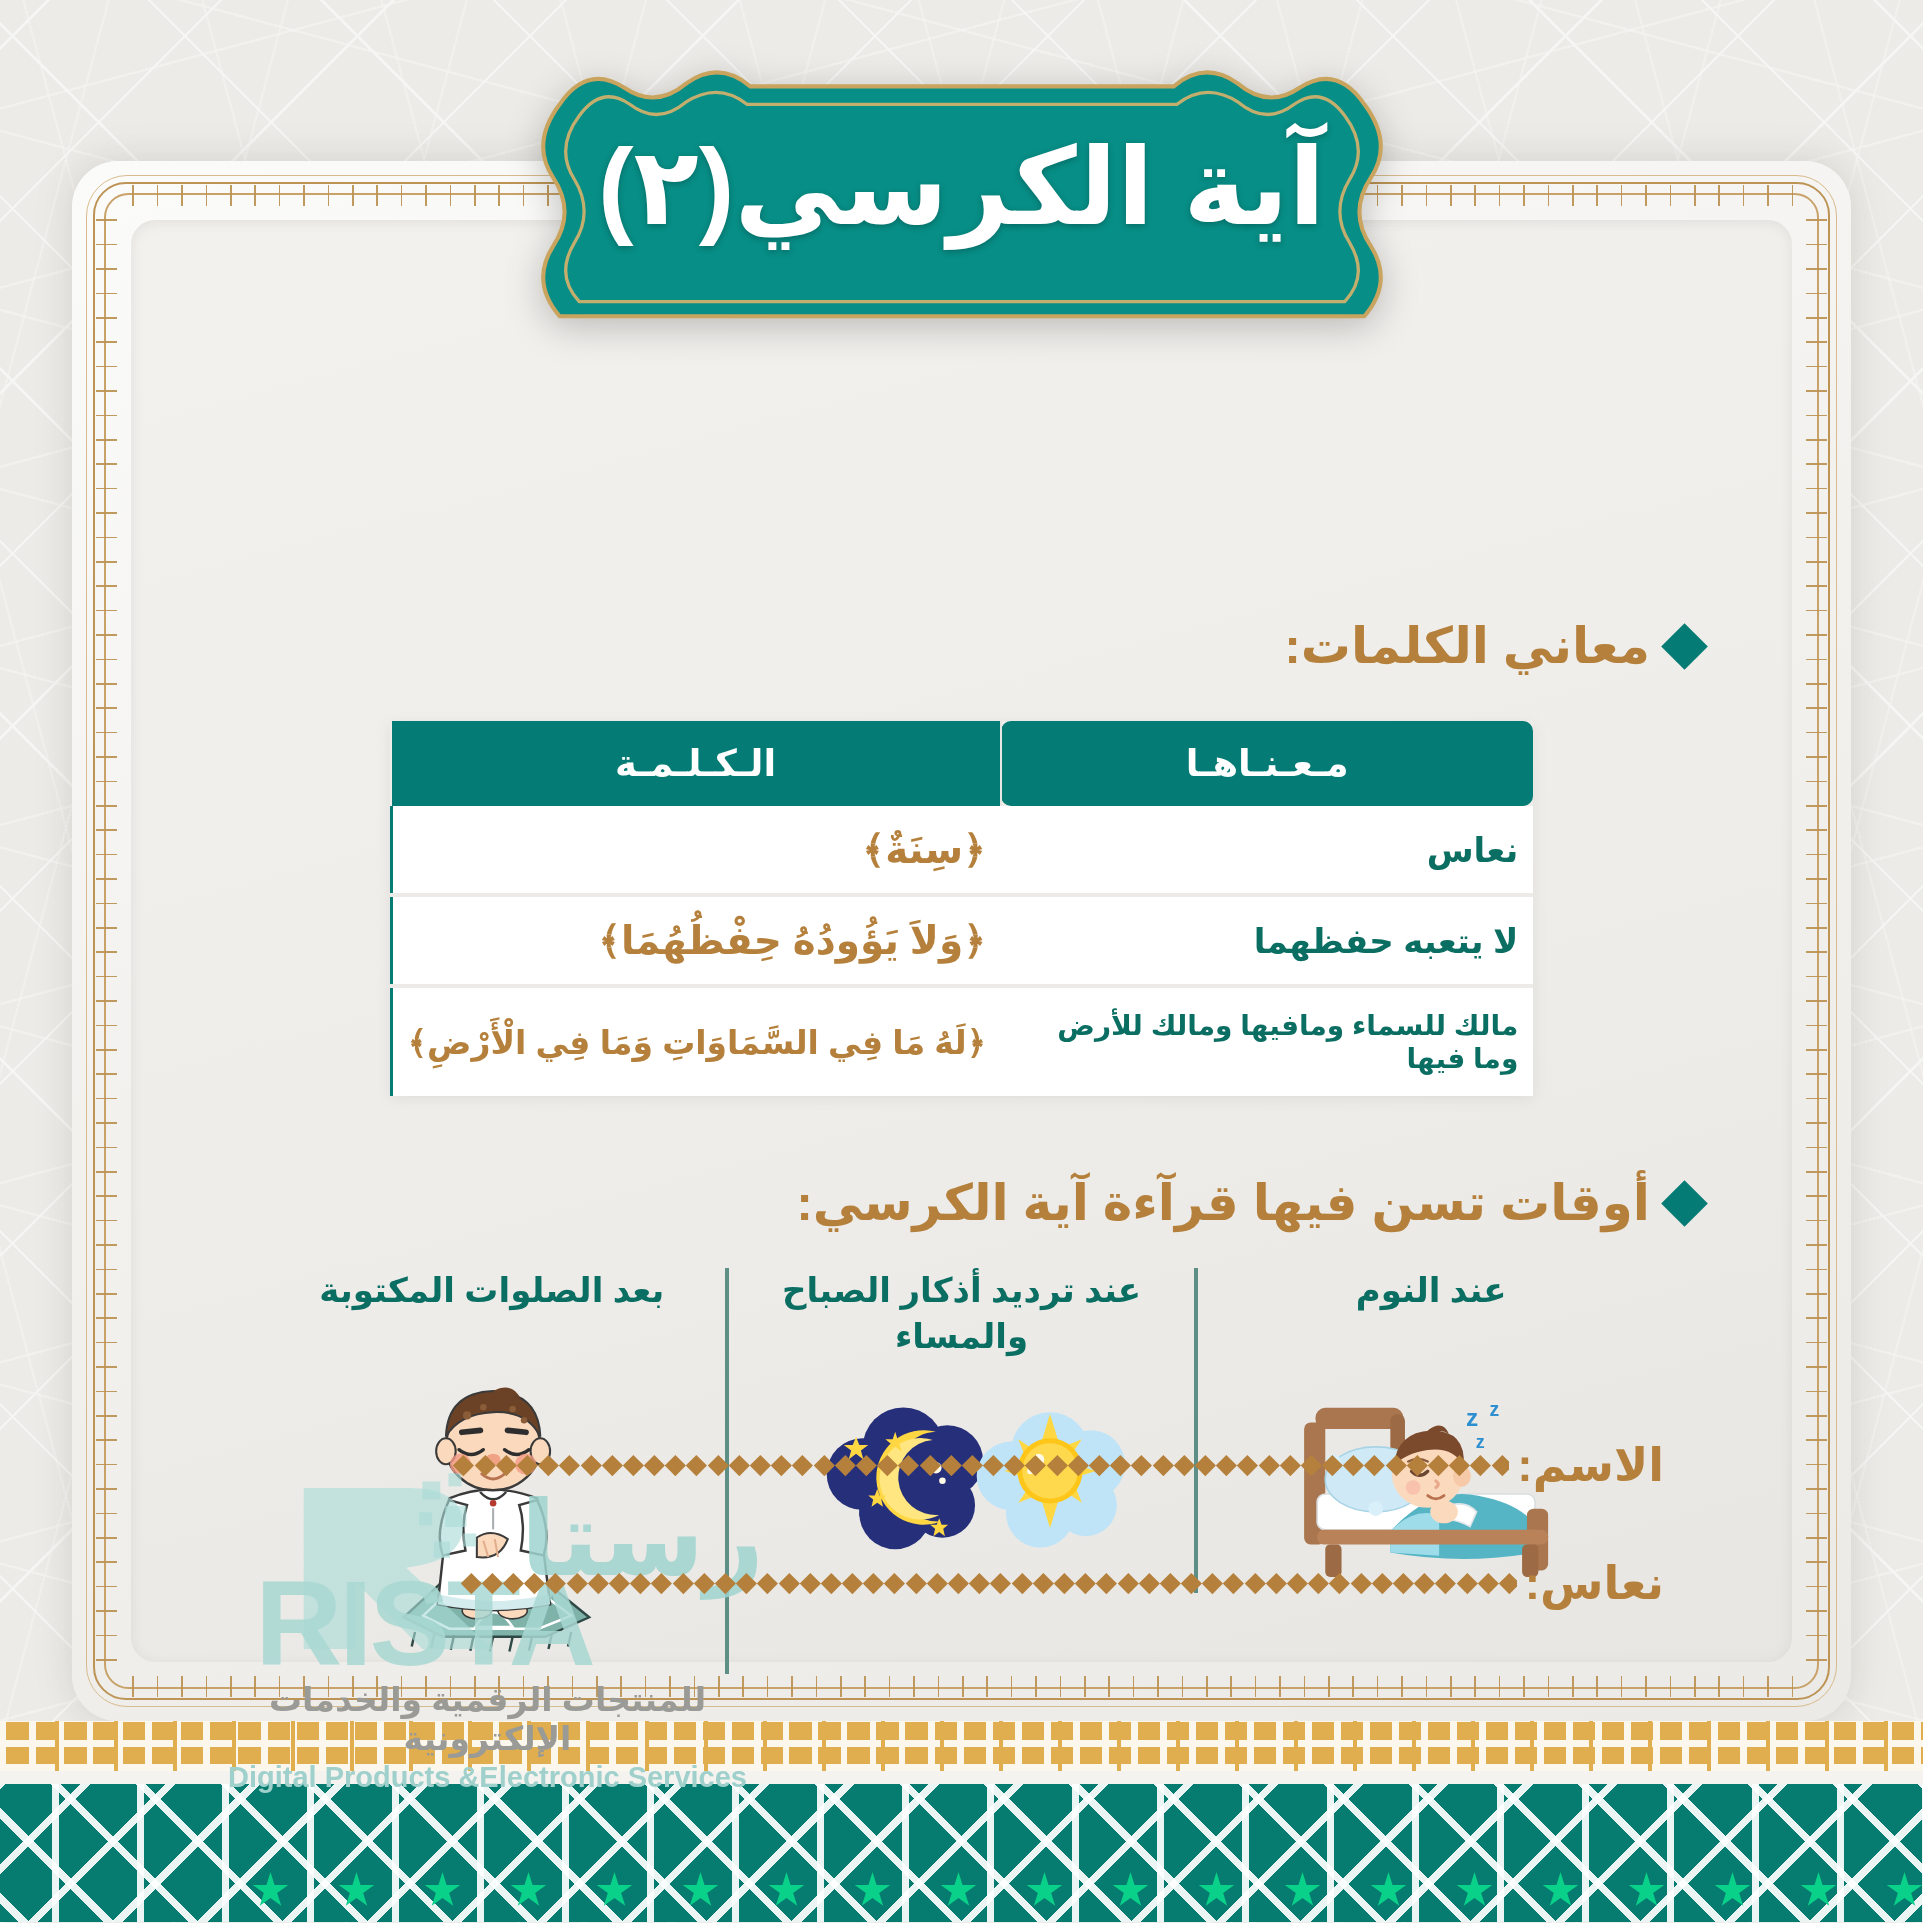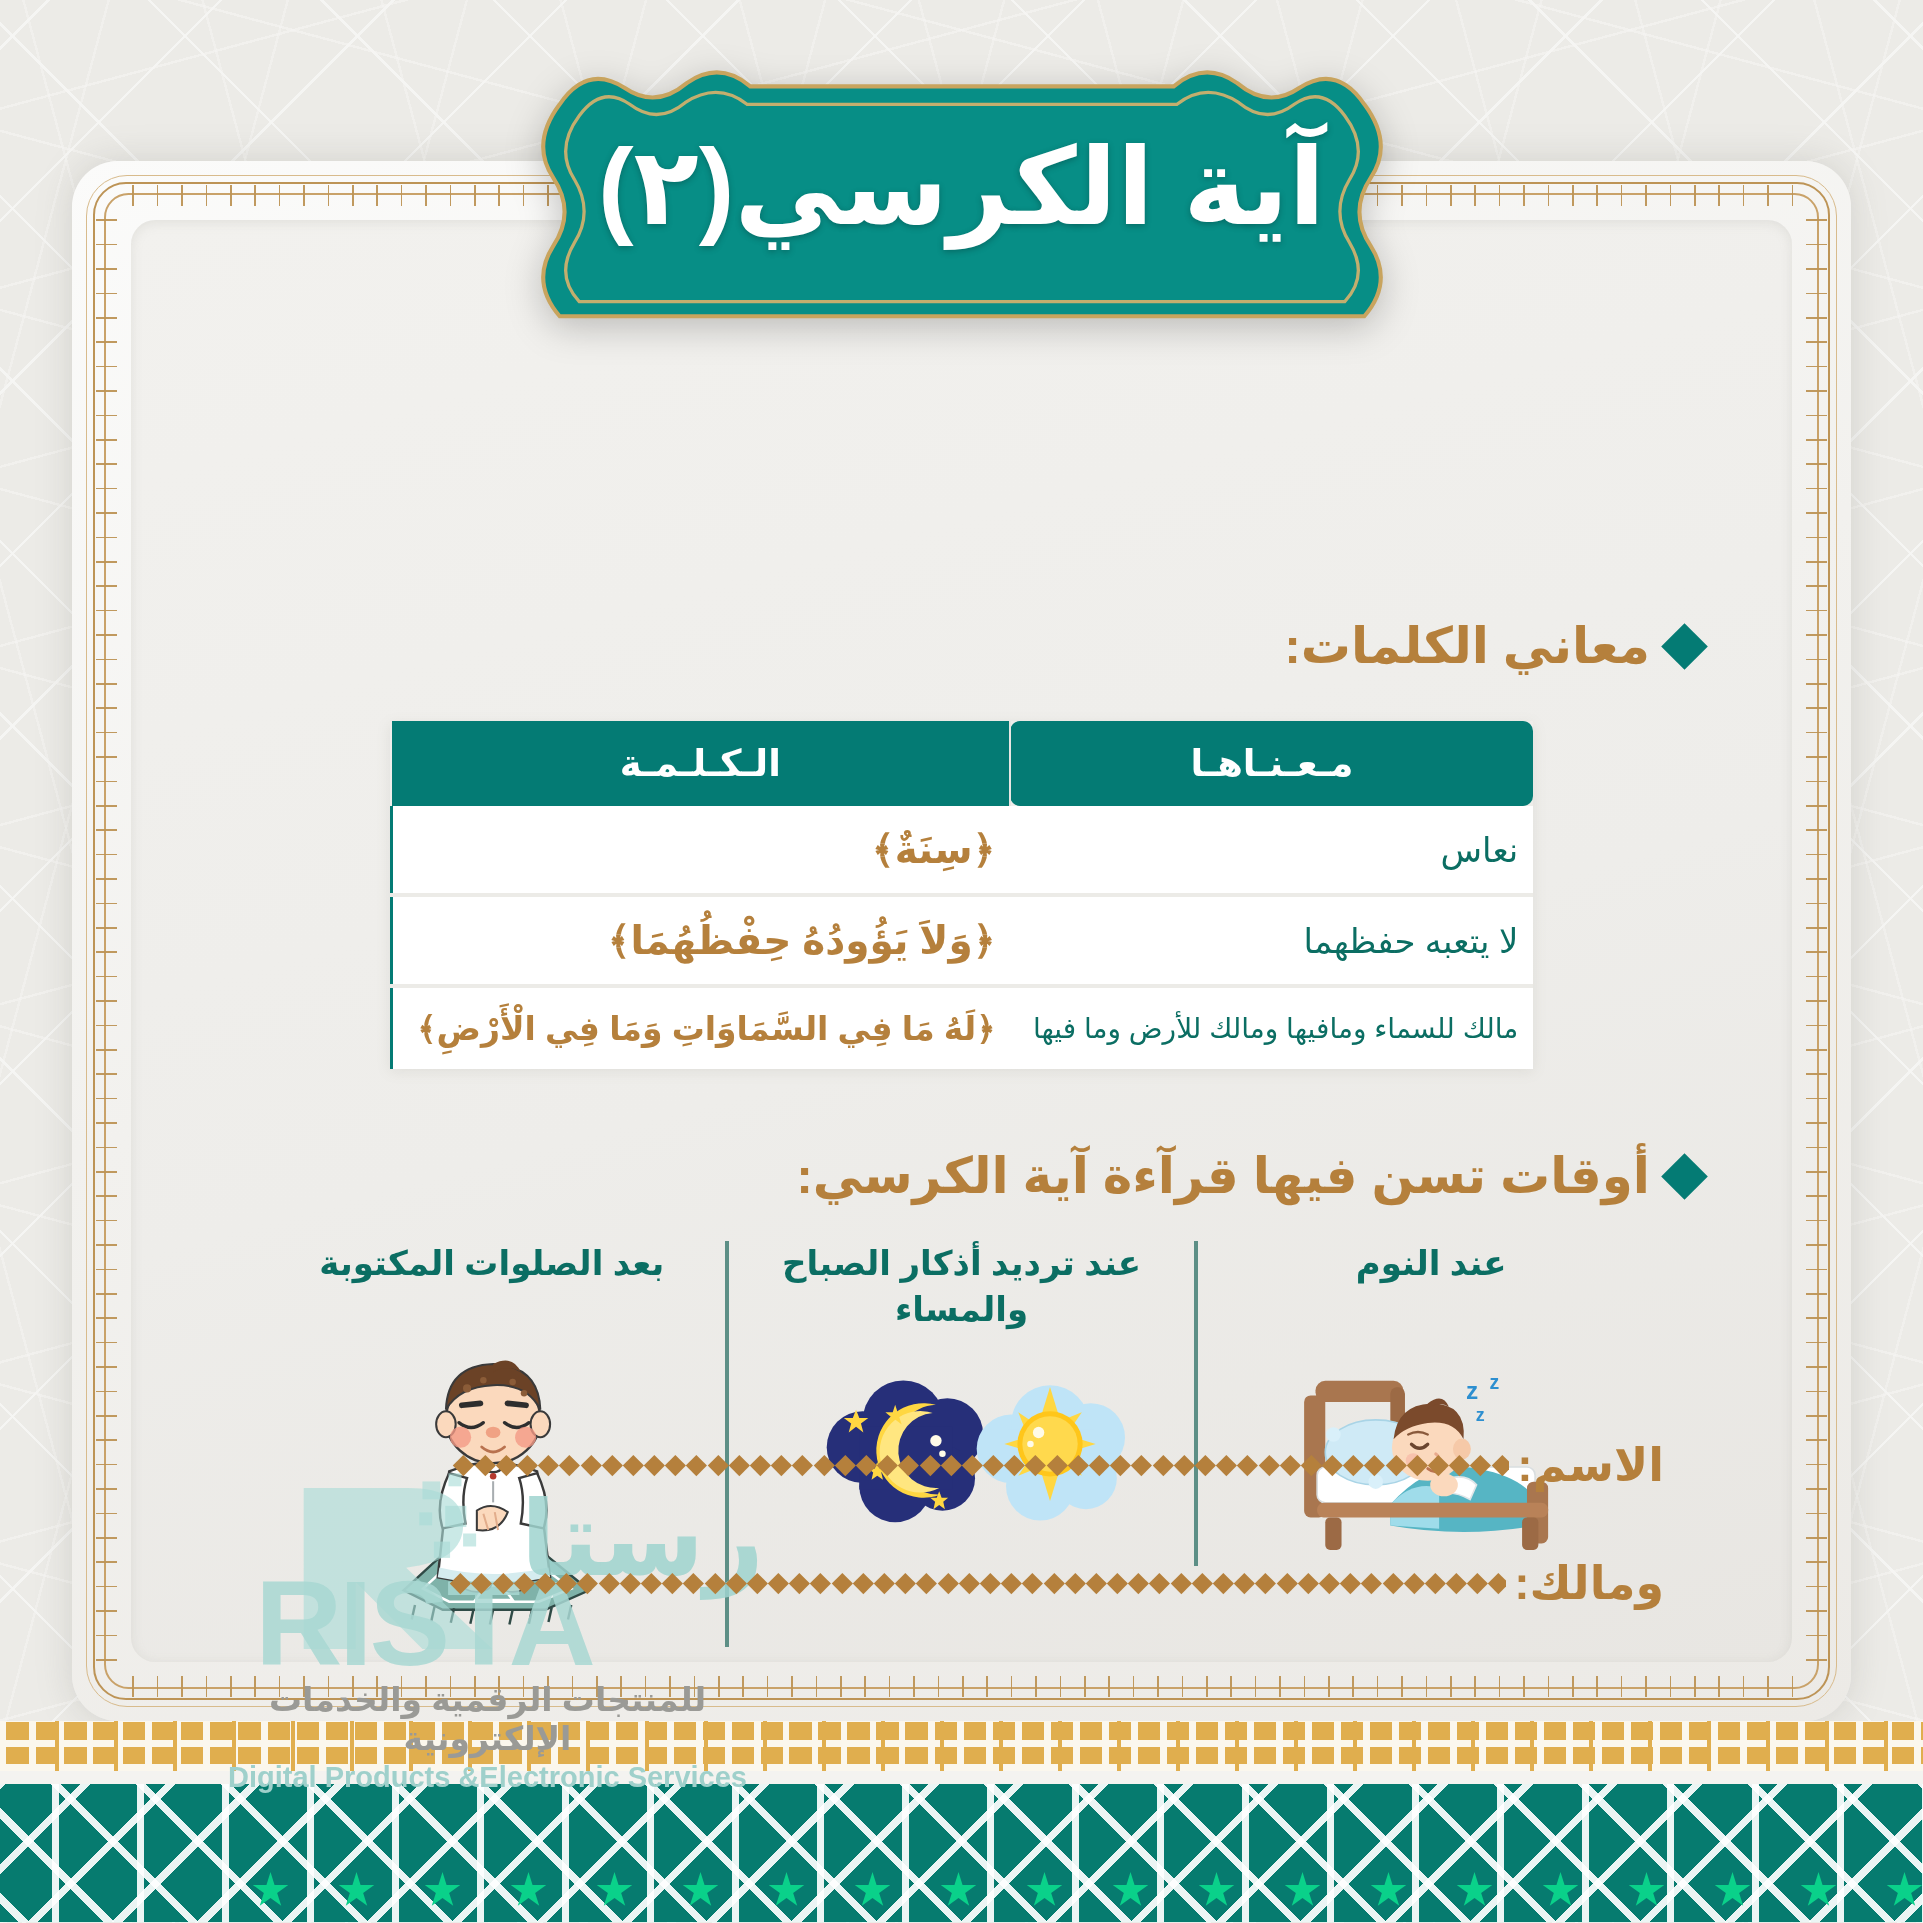--- a/index.html
+++ b/index.html
@@ -141,21 +141,21 @@
     vertical-align:middle;
     padding:21px 14.7px;
     border-bottom:4.9px solid #ecebe7;
   }
   #words-table td.word {
     color:#b5803c; font-size:39px; font-weight:bold;
     border-left:3.3px solid #047b74;
     white-space:nowrap;
   }
   #words-table td.meaning {
-    color:#0b6e63; font-size:34px; font-weight:normal;
+    color:#0b6e63; font-size:34px; font-weight:bold;
   }
   #words-table tr.row3 td.word    { font-size:33px; }
   #words-table tr.row3 td.meaning { font-size:28px; }
   #words-table tr:last-child td   { border-bottom:none; }
 
   
   .section-head.sec2 { margin-top:78px; margin-right:-37px; }
 
   #times-row {
     margin-top:36px;
@@ -565,21 +565,21 @@
             <i></i>
             <i></i>
             <i></i>
             <i></i>
             <i></i>
             <i></i>
             <i></i>
         </span>
       </div>
       <div class="field-row">
-        <span class="field-label">ومالك:</span>
+        <span class="field-label">نعاس:</span>
         <span class="dot-diamond-strip">
           <i></i>
             <i></i>
             <i></i>
             <i></i>
             <i></i>
             <i></i>
             <i></i>
             <i></i>
             <i></i>

